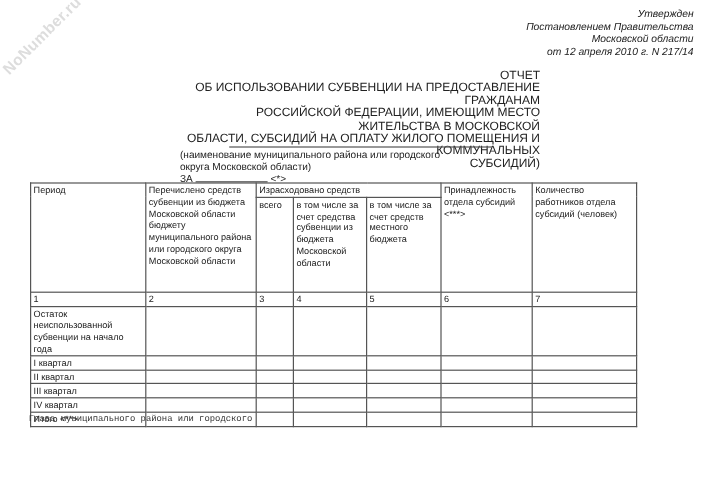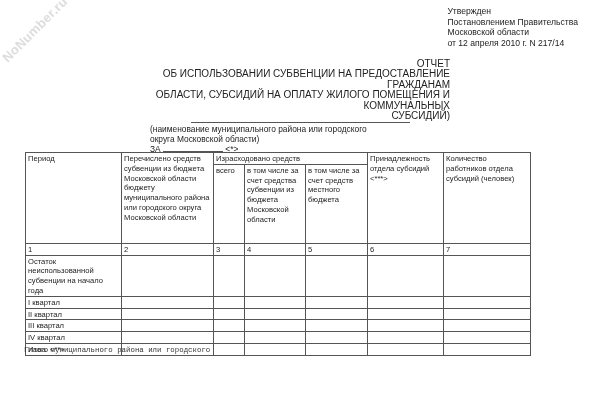--- a/index.html
+++ b/index.html
@@ -1,21 +1,21 @@
 <!DOCTYPE html>
 <html><head>
 <meta charset="utf-8">
 <style>
   html, body { margin:0; padding:0; background:#fff; }
   body { width:600px; height:420px; position:relative; overflow:hidden;
          font-family:"Liberation Sans", sans-serif; color:#222; }
   .watermark { position:absolute; left:-8px; top:22px; transform:rotate(-45deg);
                font-size:13px; font-weight:bold; color:#ddd; letter-spacing:0.3px; }
-  .approved { position:absolute; right:22px; top:6px; text-align:left;
-              font-size:8.6px; line-height:10.6px; }
+  .approved { position:absolute; right:22px; top:6px; text-align:right;
+              font-size:8.6px; line-height:10.6px;font-style:italic; }
   .title { position:absolute; left:150px; width:300px; top:59px; text-align:right;
            font-size:10px; line-height:10.4px; }
   .line { position:absolute; left:191px; width:219px; top:122px; height:0;
           border-top:1px solid #555; }
   .subtitle { position:absolute; left:150px; width:300px; top:124px; text-align:left;
               font-size:8.4px; line-height:10px; }
   .za-line { display:inline-block; width:60px; border-bottom:1px solid #555; height:7px; }
   table { position:absolute; left:25px; top:152px; border-collapse:collapse;
           font-size:7.6px; line-height:9.8px;border-radius:30px; }
   td { border:1px solid #555; vertical-align:top; padding:1px 2px 0 2px; }
@@ -30,20 +30,21 @@
 <div class="approved">
   <div>Утвержден</div>
   <div>Постановлением Правительства</div>
   <div>Московской области</div>
   <div>от 12 апреля 2010 г. N 217/14</div>
 </div>
 
 <div class="title">
   <div>ОТЧЕТ</div>
   <div>ОБ ИСПОЛЬЗОВАНИИ СУБВЕНЦИИ НА ПРЕДОСТАВЛЕНИЕ ГРАЖДАНАМ</div>
+  <div>РОССИЙСКОЙ ФЕДЕРАЦИИ, ИМЕЮЩИМ МЕСТО ЖИТЕЛЬСТВА В МОСКОВСКОЙ</div>
   <div>ОБЛАСТИ, СУБСИДИЙ НА ОПЛАТУ ЖИЛОГО ПОМЕЩЕНИЯ И КОММУНАЛЬНЫХ</div>
   <div>СУБСИДИЙ)</div>
 </div>
 
 <div class="line"></div>
 
 <div class="subtitle">
   <div>(наименование муниципального района или городского</div>
   <div>округа Московской области)</div>
   <div>

